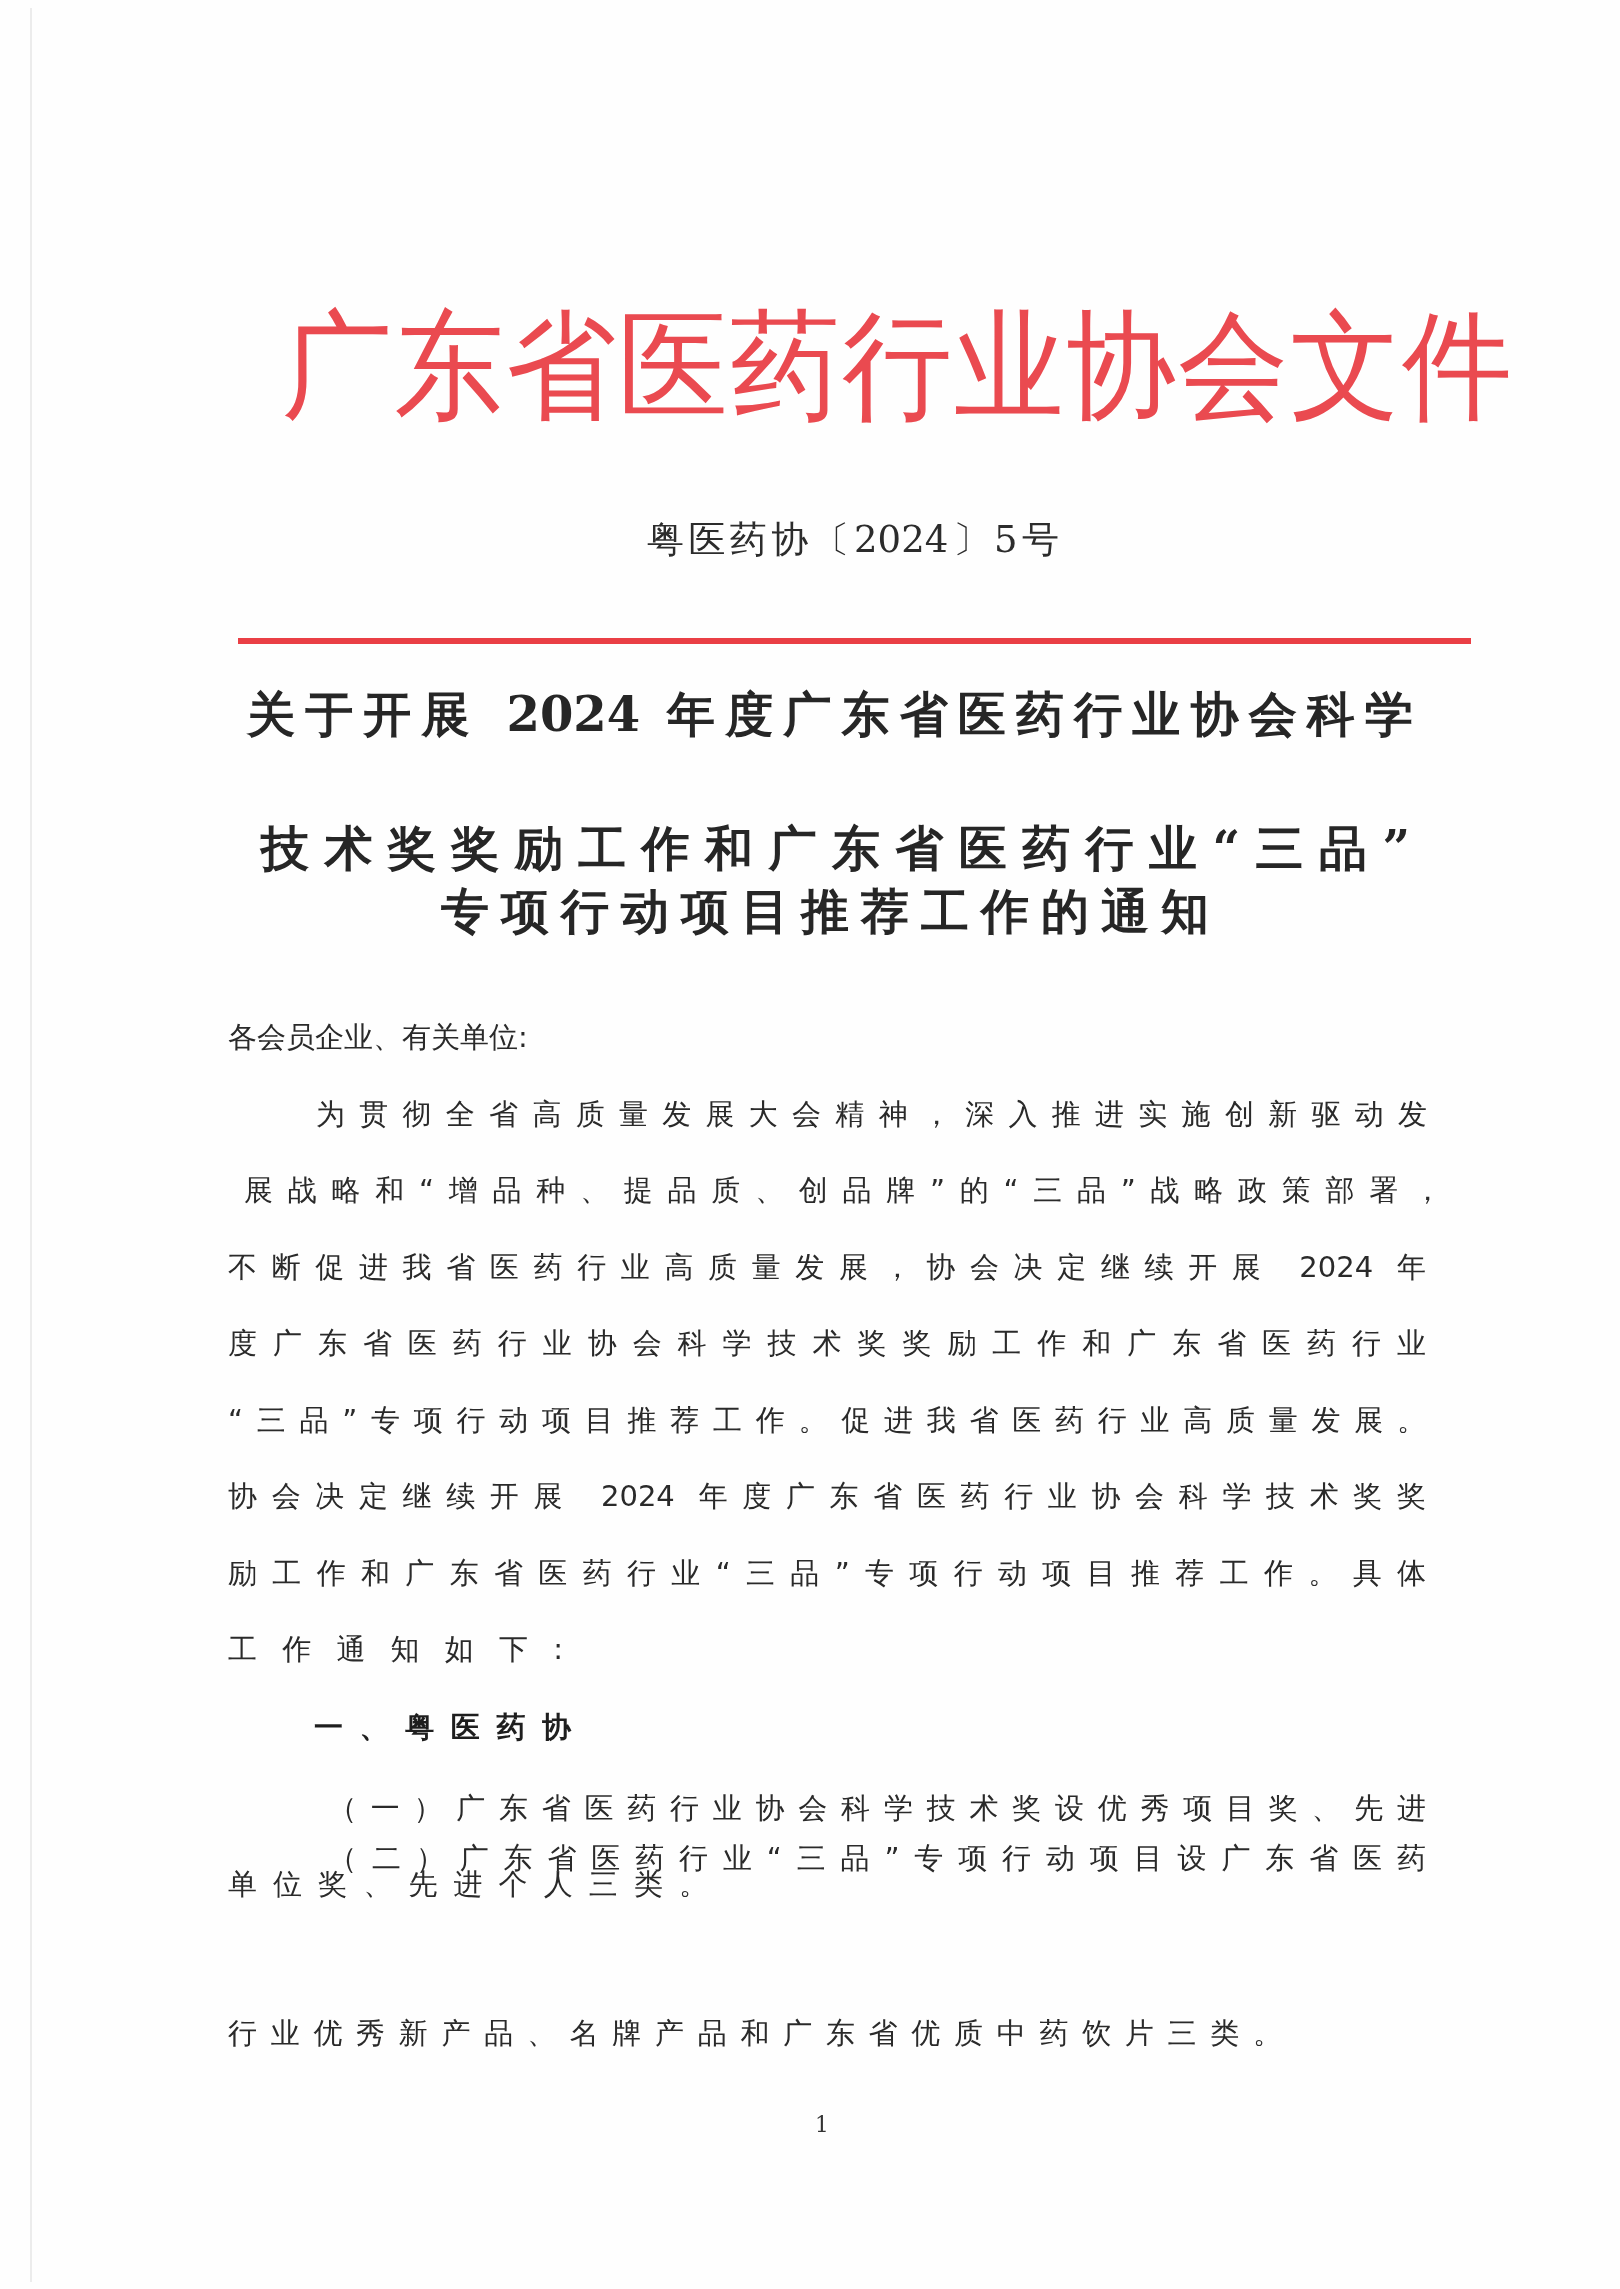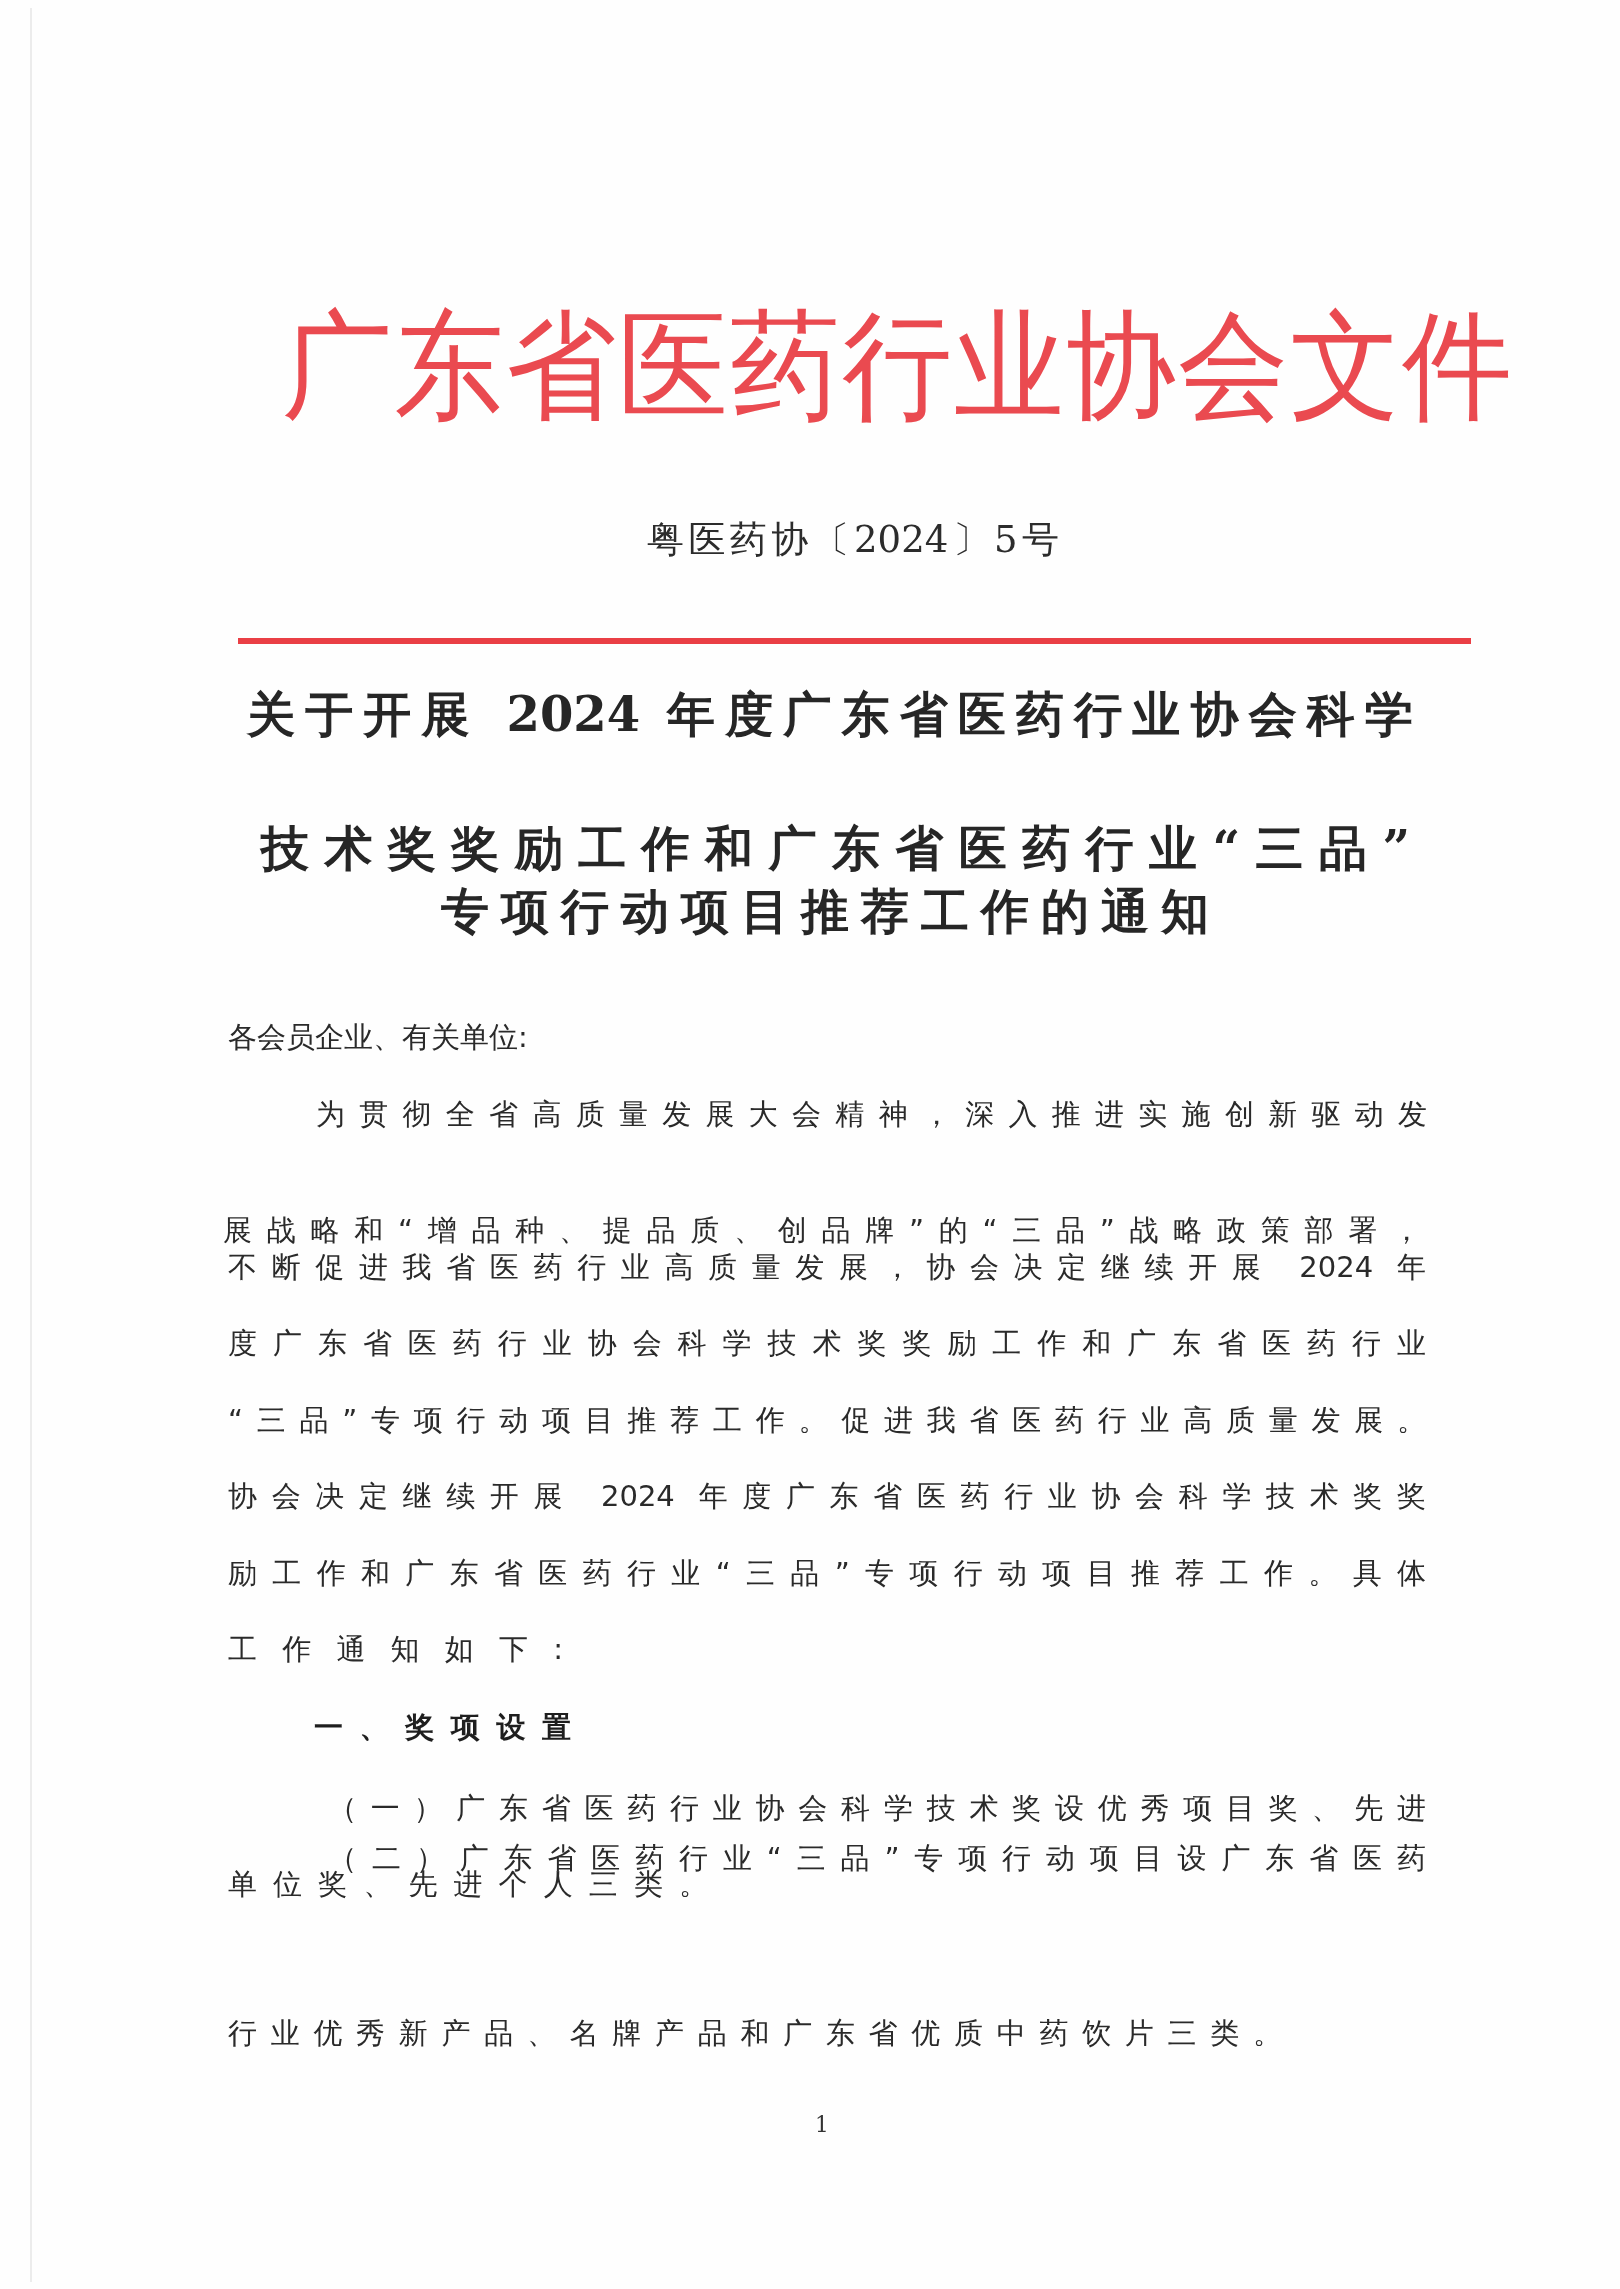--- a/index.html
+++ b/index.html
@@ -118,29 +118,29 @@
 
 <div class="red-rule"></div>
 
 <div class="title-line t1">关于开展 2024 年度广东省医药行业协会科学</div>
 <div class="title-line t2">技术奖奖励工作和广东省医药行业“三品”</div>
 <div class="title-line t3">专项行动项目推荐工作的通知</div>
 
 <div class="body-line" style="left:228px; top:1013px;">各会员企业、有关单位:</div>
 
 <div class="body-line full" style="left:316px; top:1090px; width:1111px;">为贯彻全省高质量发展大会精神，深入推进实施创新驱动发</div>
-<div class="body-line full" style="left:223px; top:1166px; width:1198px;margin-top:40px;">展战略和“增品种、提品质、创品牌”的“三品”战略政策部署，</div>
+<div class="body-line full" style="left:244px; top:1166px; width:1198px;">展战略和“增品种、提品质、创品牌”的“三品”战略政策部署，</div>
 <div class="body-line full" style="left:228px; top:1243px; width:1198px;">不断促进我省医药行业高质量发展，协会决定继续开展 2024 年</div>
 <div class="body-line full" style="left:228px; top:1319px; width:1198px;">度广东省医药行业协会科学技术奖奖励工作和广东省医药行业</div>
 <div class="body-line full" style="left:228px; top:1396px; width:1198px;">“三品”专项行动项目推荐工作。促进我省医药行业高质量发展。</div>
 <div class="body-line full" style="left:228px; top:1472px; width:1198px;">协会决定继续开展 2024 年度广东省医药行业协会科学技术奖奖</div>
 <div class="body-line full" style="left:228px; top:1549px; width:1198px;">励工作和广东省医药行业“三品”专项行动项目推荐工作。具体</div>
 <div class="body-line full" style="left:228px; top:1625px; width:335px;">工作通知如下:</div>
 
-<div class="body-line heading full" style="left:314px; top:1703px; width:257px;">一、奖项设置</div>
+<div class="body-line heading full" style="left:314px; top:1703px; width:257px;">一、粤医药协</div>
 
 <div class="body-line full" style="left:328px; top:1784px; width:1098px;">（一）广东省医药行业协会科学技术奖设优秀项目奖、先进</div>
 <div class="body-line full" style="left:228px; top:1860px; width:480px;">单位奖、先进个人三类。</div>
 
 <div class="body-line full" style="left:328px; top:1834px; width:1098px;">（二）广东省医药行业“三品”专项行动项目设广东省医药</div>
 <div class="body-line full" style="left:228px; top:2009px; width:1054px;">行业优秀新产品、名牌产品和广东省优质中药饮片三类。</div>
 
 <div class="page-number">1</div>
 
 

